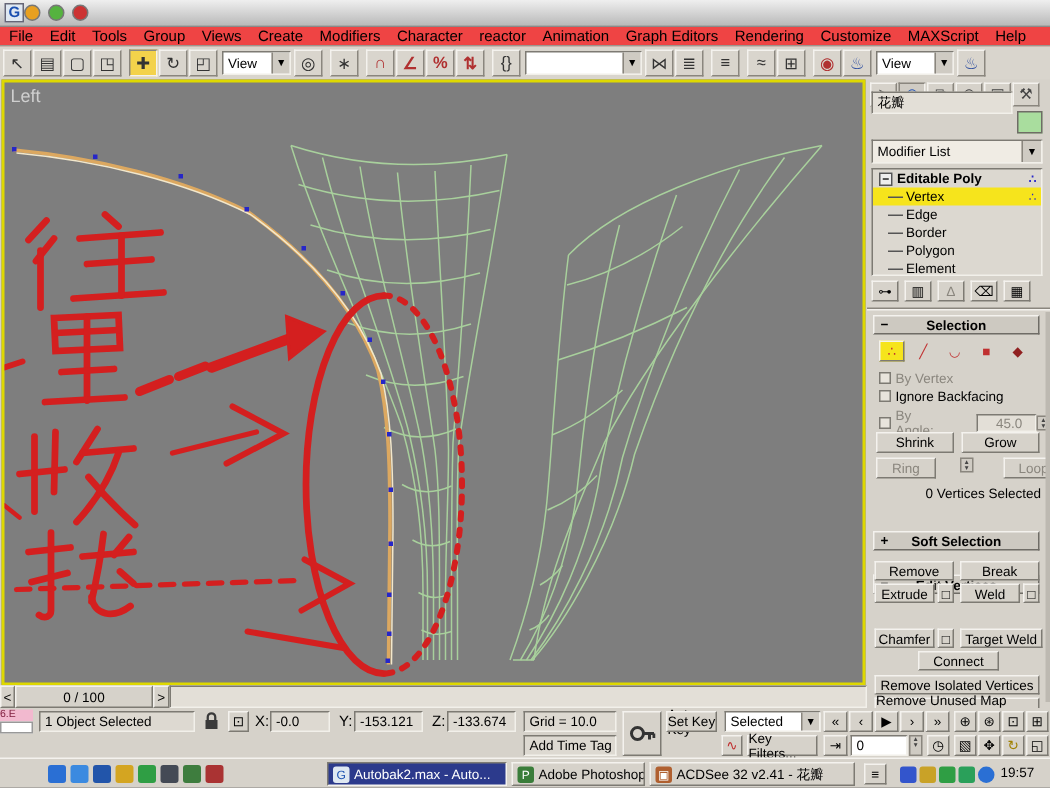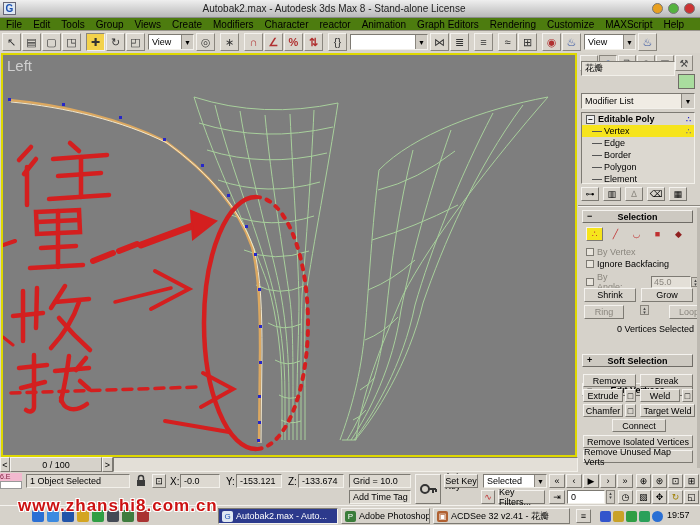--- a/index.html
+++ b/index.html
@@ -11,42 +11,42 @@
   
   #titlebar { left:0; top:0; width:700px; height:18px;
     background:linear-gradient(#efefef,#b9b9b9); border-bottom:1px solid #8a8a8a;
     display:flex; align-items:center; }
   #app-icon { width:13px; height:13px; margin-left:3px; background:#dfe8f2; border:1px solid #667;
     color:#1a4fb0; font-weight:bold; font-size:10px; text-align:center; line-height:12px; }
   #title-text { flex:1; text-align:center; font-size:10px; color:#222; }
   .winbtn { width:11px; height:11px; border-radius:50%; margin-right:5px; border:1px solid #777; }
 
   
-  #menubar { left:0; top:18px; width:700px; height:13px; background:#4d7c0f;
+  #menubar { left:0; top:18px; width:700px; height:13px; background:#ef4444;
     border-bottom:1px solid #9a968e; display:flex; align-items:center; gap:11px; padding-left:6px;
     font-size:10px; }
   .menu-item { white-space:nowrap; }
 
   
   #toolbar { left:0; top:31px; width:700px; height:22px; background:#d9d5cd;
     display:flex; align-items:center; padding-left:2px; }
   .tbtn { width:19px; height:18px; border:1px solid; border-color:#f4f2ee #8a867e #8a867e #f4f2ee;
     background:#d9d5cd; display:inline-flex; align-items:center; justify-content:center;
     font-size:11px; color:#333; margin-right:1px; flex:none; overflow:hidden; }
   .tbtn.active { background:#f3d24b; border-color:#8a867e #f4f2ee #f4f2ee #8a867e; }
   .tsep { width:4px; height:18px; flex:none; }
   .tdrop { height:16px; background:#fff; border:1px solid; border-color:#7d7a73 #f2f0ea #f2f0ea #7d7a73;
     display:inline-flex; align-items:center; font-size:9px; padding-left:3px; position:relative; flex:none; margin:0 2px; }
   .tdrop .darr { position:absolute; right:0; top:0; width:12px; height:100%; background:#cfcbc3;
     border-left:1px solid #8a867e; font-size:7px; display:flex; align-items:center; justify-content:center; }
   .magnet { color:#b03030; font-weight:bold; }
 
   
   #viewport { left:1px; top:53px; width:576px; height:404px; border:2px solid #ded800; background:#7e7e7e; }
-  #vp-label { position:absolute; left:4px; top:2px; color:#cfcfcf; font-size:15px; }
+  #vp-label { position:absolute; left:4px; top:2px; color:#cfcfcf; font-size:12px; }
 
   
   #cmdpanel { left:578px; top:53px; width:122px; height:419px; background:#d6d2ca; font-size:9px; }
   #panel-scroll { position:absolute; right:0px; top:155px; width:3px; height:260px; background:#bdb9b1; }
   .ptab { width:18px; height:16px; border:1px solid; border-color:#f4f2ee #8a867e #8a867e #f4f2ee;
     display:inline-flex; align-items:center; justify-content:center; font-size:10px; color:#444; }
   .ptab.active { border-color:#8a867e #f4f2ee #f4f2ee #8a867e; background:#cfcbc3; }
   .sunken { background:#e3dfd7; border:1px solid; border-color:#7d7a73 #f2f0ea #f2f0ea #7d7a73; }
   .rollout { background:#cdc9c1; border:1px solid; border-color:#f4f2ee #6f6c66 #6f6c66 #f4f2ee;
     font-weight:bold; font-size:9px; display:flex; align-items:center; justify-content:center; position:relative; }
@@ -79,21 +79,20 @@
   #watermark { left:18px; top:496px; font-size:17px; font-weight:bold; color:#cc1212; z-index:60;
     letter-spacing:1px; text-shadow:-1px -1px 0 #fff,1px -1px 0 #fff,-1px 1px 0 #fff,1px 1px 0 #fff; }
 </style>
 </head>
 <body>
 
 <div id="screen">
 
   <div id="titlebar" class="abs">
     <div id="app-icon">G</div>
-    <div id="title-text">Autobak2.max - Autodesk 3ds Max 8 - Stand-alone License</div>
     <div class="winbtn" style="background:#e8a020"></div>
     <div class="winbtn" style="background:#55b33f"></div>
     <div class="winbtn" style="background:#cc3333"></div>
   </div>
 
   <div id="menubar" class="abs">
     <span class="menu-item">File</span>
     <span class="menu-item">Edit</span>
     <span class="menu-item">Tools</span>
     <span class="menu-item">Group</span>
@@ -353,21 +352,21 @@
       <span class="cb"></span>
         <span>By Vertex</span>
     </div>
     <div class="abs" style="left:8px;top:206px;display:flex;align-items:center">
       <span class="cb"></span>
         <span>Ignore Backfacing</span>
     </div>
     <div class="abs dis" style="left:8px;top:219px;display:flex;align-items:center">
       <span class="cb"></span>
         <span>By Angle:</span>
-      <span class="sunken dis" style="width:41px;height:12px;margin-left:17px;padding-left:2px">45.0</span>
+      <span class="sunken dis" style="width:41px;height:12px;margin-left:17px;padding-left:12px">45.0</span>
       <span class="spin">▴<br>▾</span>
     </div>
     <div class="abs" style="left:6px;top:235px;display:flex;gap:5px">
       <span class="pbtn" style="width:52px;height:14px">Shrink</span>
       <span class="pbtn" style="width:52px;height:14px">Grow</span>
     </div>
     <div class="abs" style="left:6px;top:252px;display:flex;gap:16px;align-items:flex-start">
       <span class="pbtn dis" style="width:40px;height:14px">Ring</span>
       <span class="spin">▴<br>▾</span>
       <span class="pbtn dis" style="width:40px;height:14px;margin-left:4px">Loop</span>
@@ -381,21 +380,21 @@
     </div>
     <div class="abs rollout" style="left:4px;top:304px;width:111px;height:13px">
       <span class="pm">−</span>
       <span>Edit Vertices</span>
     </div>
     <div class="abs" style="left:5px;top:321px;width:112px">
       <div style="display:flex;gap:4px;margin-bottom:2px">
         <span class="pbtn" style="width:53px;height:13px">Remove</span>
         <span class="pbtn" style="width:53px;height:13px">Break</span>
       </div>
-      <div style="display:flex;gap:2px;margin-bottom:2px;align-items:center">
+      <div style="display:flex;gap:2px;margin-bottom:17px;align-items:center">
         <span class="pbtn" style="width:40px;height:13px">Extrude</span>
         <span class="pbtn" style="width:11px;height:13px">□</span>
         <span class="pbtn" style="width:40px;height:13px;margin-left:2px">Weld</span>
         <span class="pbtn" style="width:11px;height:13px">□</span>
       </div>
       <div style="display:flex;gap:2px;margin-bottom:2px;align-items:center">
         <span class="pbtn" style="width:40px;height:13px">Chamfer</span>
         <span class="pbtn" style="width:11px;height:13px">□</span>
         <span class="pbtn" style="width:55px;height:13px;margin-left:2px">Target Weld</span>
       </div>
@@ -492,15 +491,14 @@
     </div>
     <span class="abs pbtn" style="left:576px;top:3px;width:15px;height:14px">≡</span>
     <span class="trayicon" style="left:600px;background:#3355cc"></span>
     <span class="trayicon" style="left:613px;background:#c9a227"></span>
     <span class="trayicon" style="left:626px;background:#2f9e44"></span>
     <span class="trayicon" style="left:639px;background:#2aa05a"></span>
     <span class="trayicon" style="left:652px;background:#2a6fd4;border-radius:50%"></span>
     <div class="abs" style="left:667px;top:4px;font-size:9px">19:57</div>
   </div>
 
-  <div id="watermark" class="abs">www.zhanshi8.com.cn</div>
 
 </div>
 
 </body></html>

